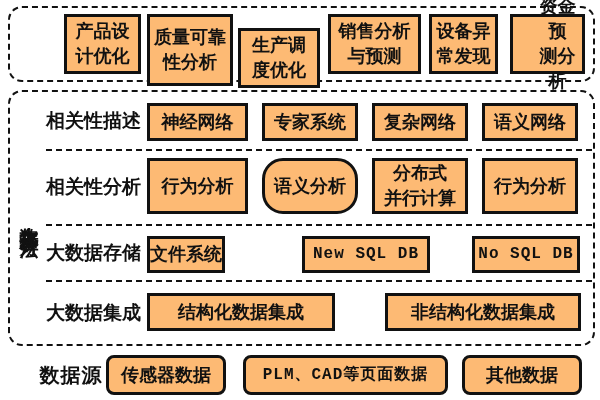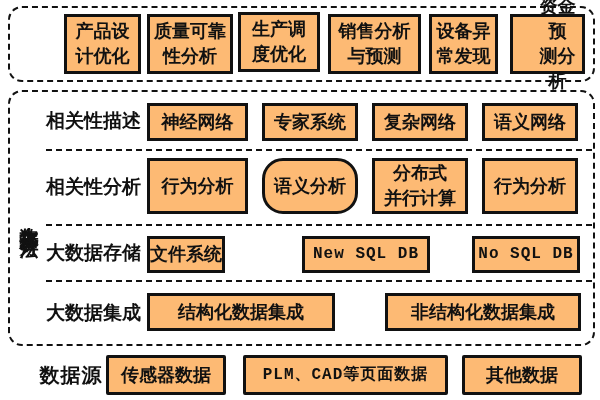--- a/index.html
+++ b/index.html
@@ -10,36 +10,36 @@
   .hlabel { position:absolute; display:flex; align-items:center; justify-content:center;
             font-size:20px; font-weight:600; letter-spacing:1px; }
   .rowlabel { position:absolute; display:flex; align-items:center; justify-content:flex-start;
             font-size:19px; font-weight:600; }
   .vlabel { position:absolute; display:flex; align-items:center; justify-content:center;
             writing-mode:vertical-rl; text-orientation:upright;
             font-size:19px; font-weight:600; letter-spacing:2px; }
   .box { position:absolute; border:3px solid #111111; background:#fdba74;
          display:flex; align-items:center; justify-content:center; text-align:center;
          font-size:18px; font-weight:600; line-height:25px; white-space:pre-line; }
-  .rounded { border-radius:2px; border-width:3px; }
+  .rounded { border-radius:8px; border-width:3px; }
   .mono { font-family:"Liberation Mono", monospace; font-weight:700; font-size:16px; letter-spacing:1px; }
   .sep { position:absolute; height:0; border-top:2px dashed #111111; }
 </style>
 </head>
 <body>
 
 <div class="canvas">
 
   <div class="dashed-container" style="left:8px; top:6px; width:587px; height:76px;"></div>
   <div class="hlabel" style="left:16px; top:6px; width:46px; height:76px;margin-left:48px;">应用</div>
   <div class="box" style="left:64px;  top:14px; width:77px; height:60px;">产品设
 计优化</div>
-  <div class="box" style="left:147px; top:14px; width:86px; height:60px;">质量可靠
+  <div class="box" style="left:147px; top:14px; width:86px; height:72px;">质量可靠
 性分析</div>
-  <div class="box" style="left:238px; top:12px; width:82px; height:60px;">生产调
+  <div class="box" style="left:238px; top:28px; width:82px; height:60px;">生产调
 度优化</div>
   <div class="box" style="left:328px; top:14px; width:93px; height:60px;">销售分析
 与预测</div>
   <div class="box" style="left:429px; top:14px; width:69px; height:60px;">设备异
 常发现</div>
   <div class="box" style="left:510px; top:14px; width:75px; height:60px;padding-left:20px;">资金预
 测分析</div>
 
   <div class="dashed-container" style="left:8px; top:90px; width:587px; height:256px;"></div>
   <div class="vlabel" style="left:14px; top:92px; width:30px; height:252px;">大数据分析方法</div>

